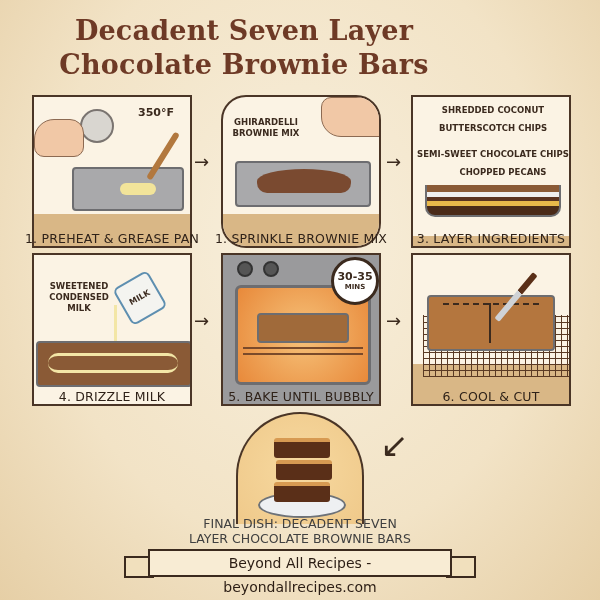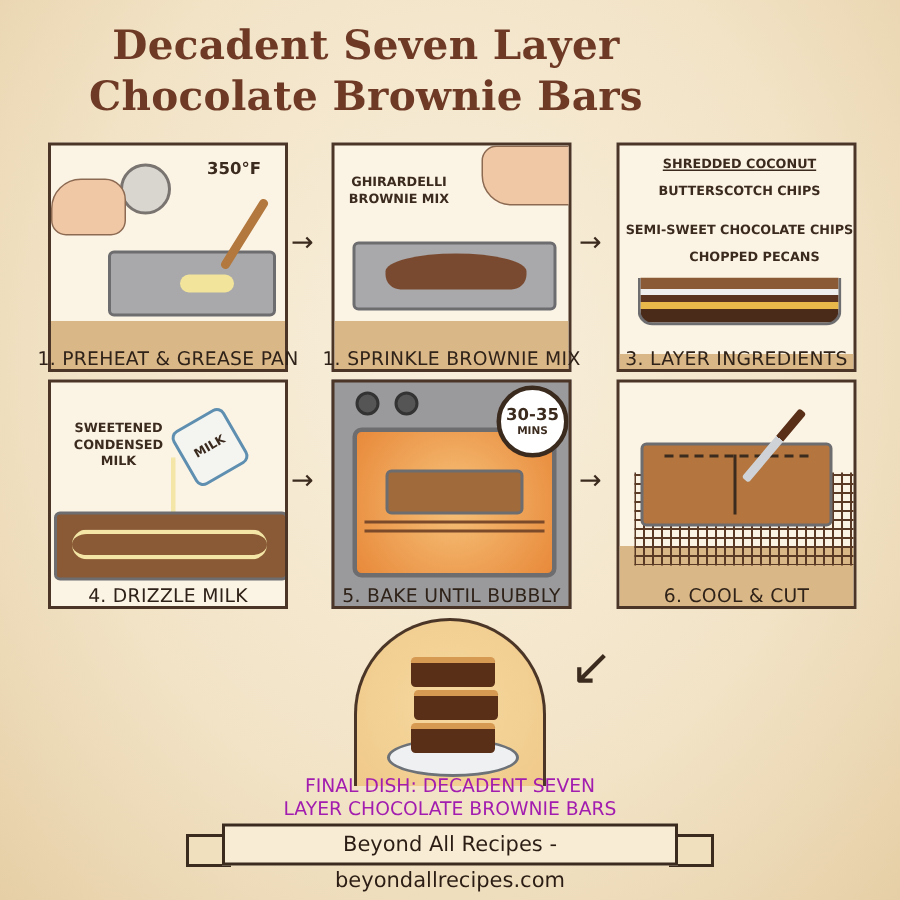--- a/index.html
+++ b/index.html
@@ -41,21 +41,21 @@
   }
   .final-circle {
     position: absolute; left: 236px; top: 412px; width: 128px; height: 112px;
     border-radius: 64px 64px 0 0; background: radial-gradient(circle, #f7d9a0 0%, #efc98a 100%);
     border: 2px solid #4a3526; border-bottom: none; overflow: hidden;
   }
   .plate { position: absolute; left: 20px; top: 78px; width: 88px; height: 26px; border-radius: 50%; background: #eef0f2; border: 2px solid #6d7278; }
   .brownie { position: absolute; left: 36px; width: 56px; height: 20px; background: #5a2f18; border-radius: 3px; border-top: 4px solid #d79a52; }
   .final-caption {
     position: absolute; top: 516px; left: 150px; width: 300px; text-align: center;
-    font-size: 12.5px; line-height: 15px; color: #a21caf;
+    font-size: 12.5px; line-height: 15px; color: #404040;
   }
   .banner {
     position: absolute; top: 549px; left: 148px; width: 304px; height: 28px;
     border: 2px solid #3b2a1e; background: #f8ecd4;
     text-align: center; font-size: 14px; line-height: 24px; color: #2b1d14;
   }
   .ribbon { position: absolute; top: 556px; width: 30px; height: 22px; border: 2px solid #3b2a1e; background: #f1e0bd; }
 </style>
 </head>
 <body>
@@ -70,36 +70,36 @@
   <div style="position:absolute;left:46px;top:12px;width:34px;height:34px;border-radius:50%;background:#d9d6d0;border:2px solid #7a7470;"></div>
   <div style="position:absolute;left:0;top:22px;width:50px;height:38px;background:#f1c8a6;border-radius:20px 14px 10px 10px;border:1px solid #8c6a52;"></div>
   <div class="lbl" style="left:104px;top:10px;font-size:11px;">350°F</div>
   <div class="pan" style="left:38px;top:70px;width:112px;height:44px;"></div>
   <div style="position:absolute;left:86px;top:86px;width:36px;height:12px;background:#f2e49a;border-radius:6px;"></div>
   <div style="position:absolute;left:126px;top:32px;width:6px;height:54px;background:#b2783e;transform:rotate(32deg);border-radius:3px;"></div>
 </div>
 <div class="caption" style="left:12px;top:231px;">1. PREHEAT &amp; GREASE PAN</div>
 <div class="arrow" style="left:194px;top:153px;">→</div>
 
-<div class="panel" style="left:221px;top:95px;">
+<div class="panel" style="left:221px;top:95px;border-radius:25px;">
   <div class="counter"></div>
   <div class="lbl" style="left:8px;top:20px;width:70px;">
     <div>GHIRARDELLI</div>
     <div>BROWNIE MIX</div>
   </div>
   <div style="position:absolute;left:98px;top:0;width:62px;height:40px;background:#f1c8a6;border-radius:10px 0 0 20px;border:1px solid #8c6a52;"></div>
   <div class="pan" style="left:12px;top:64px;width:136px;height:46px;"></div>
   <div style="position:absolute;left:34px;top:72px;width:94px;height:24px;background:#7a4a30;border-radius:50% 50% 10px 10px;"></div>
 </div>
 <div class="caption" style="left:201px;top:231px;">1. SPRINKLE BROWNIE MIX</div>
 <div class="arrow" style="left:386px;top:153px;">→</div>
 
 <div class="panel" style="left:411px;top:95px;">
   <div class="counter" style="height:10px;"></div>
-  <div class="lbl" style="left:0;width:160px;top:8px;text-decoration:underline;">SHREDDED COCONUT</div>
+  <div class="lbl" style="left:0;width:160px;top:8px;">SHREDDED COCONUT</div>
   <div class="lbl" style="left:0;width:160px;top:26px;">BUTTERSCOTCH CHIPS</div>
   <div class="lbl" style="left:0;width:160px;top:52px;">SEMI-SWEET CHOCOLATE CHIPS</div>
   <div class="lbl" style="left:10px;width:160px;top:70px;">CHOPPED PECANS</div>
   <div style="position:absolute;left:12px;top:88px;width:136px;height:32px;border:2px solid #6d6d70;border-top:none;border-radius:0 0 10px 10px;background:linear-gradient(#8a5a36 0 25%, #eee 25% 40%, #5a3320 40% 55%, #e8b84a 55% 70%, #4a2a18 70% 100%);"></div>
 </div>
 <div class="caption" style="left:391px;top:231px;">3. LAYER INGREDIENTS</div>
 
 <div class="panel" style="left:32px;top:253px;">
   <div class="lbl" style="left:8px;top:26px;width:74px;">
     <div>SWEETENED</div>

